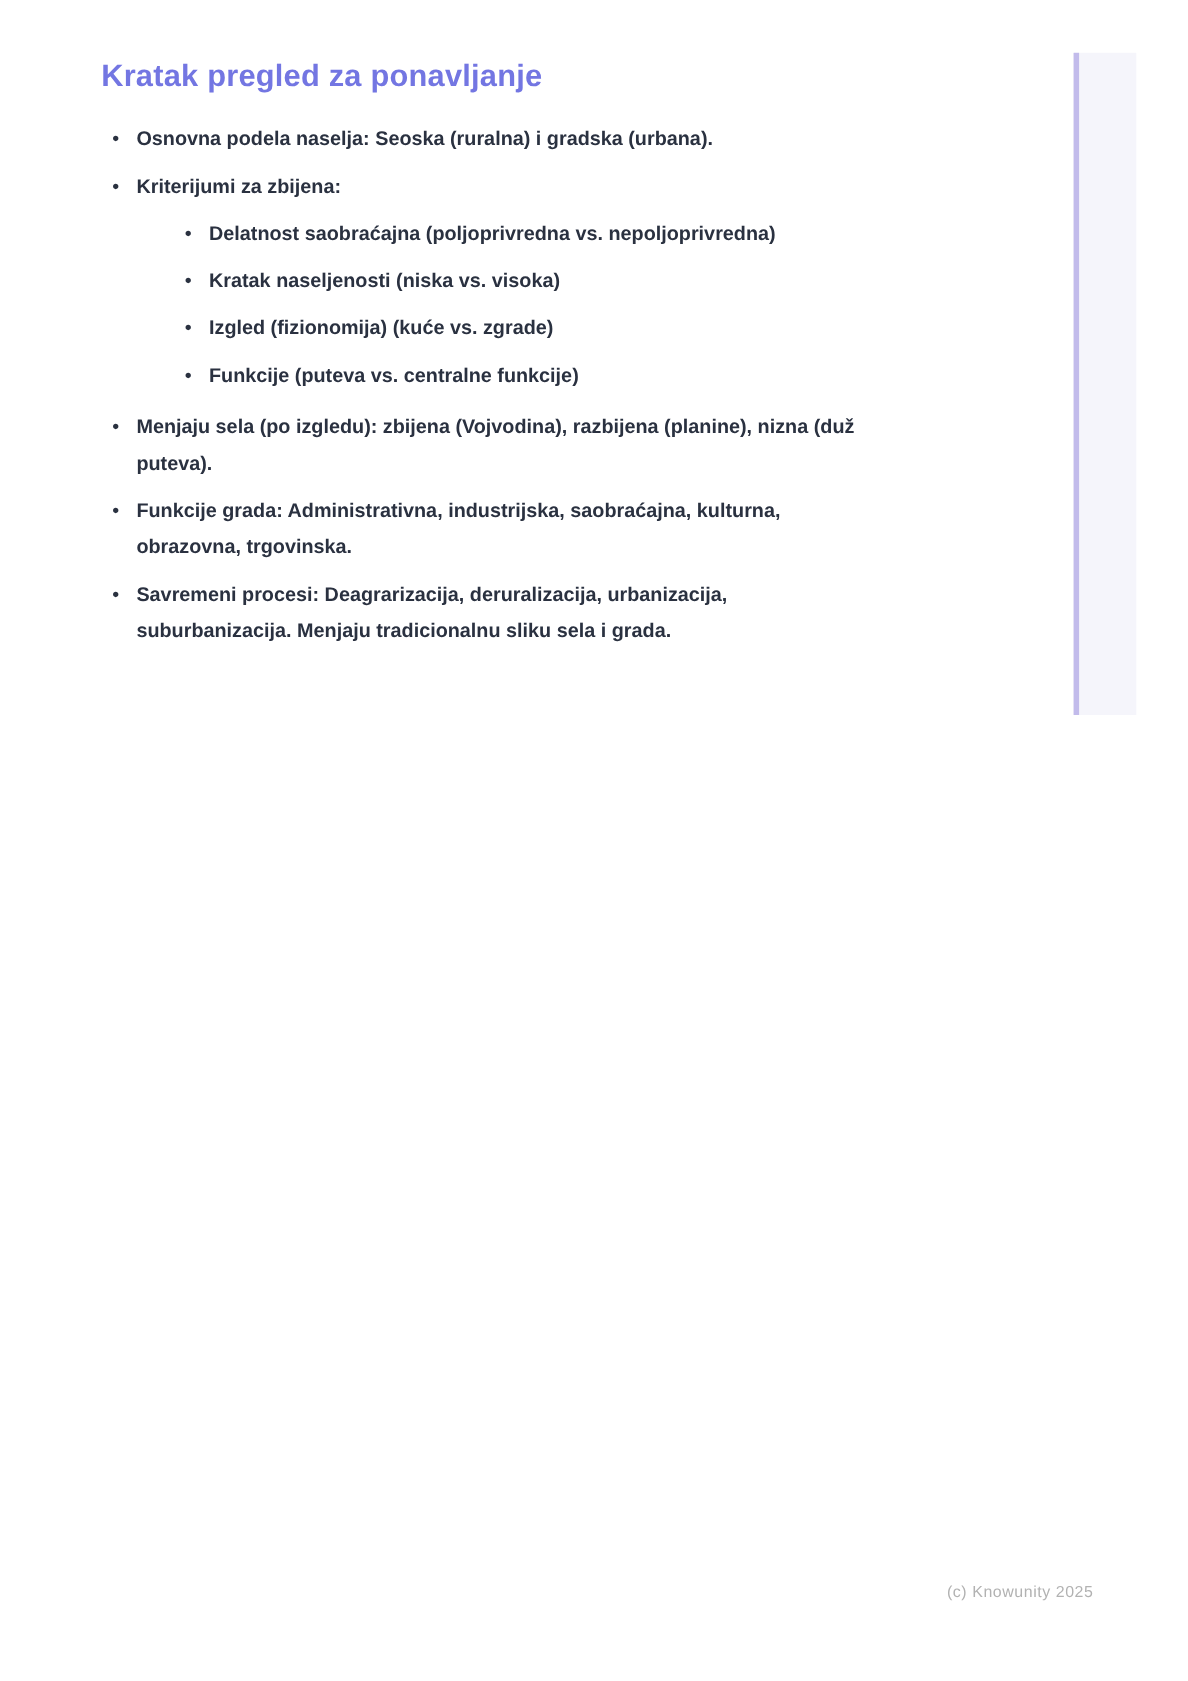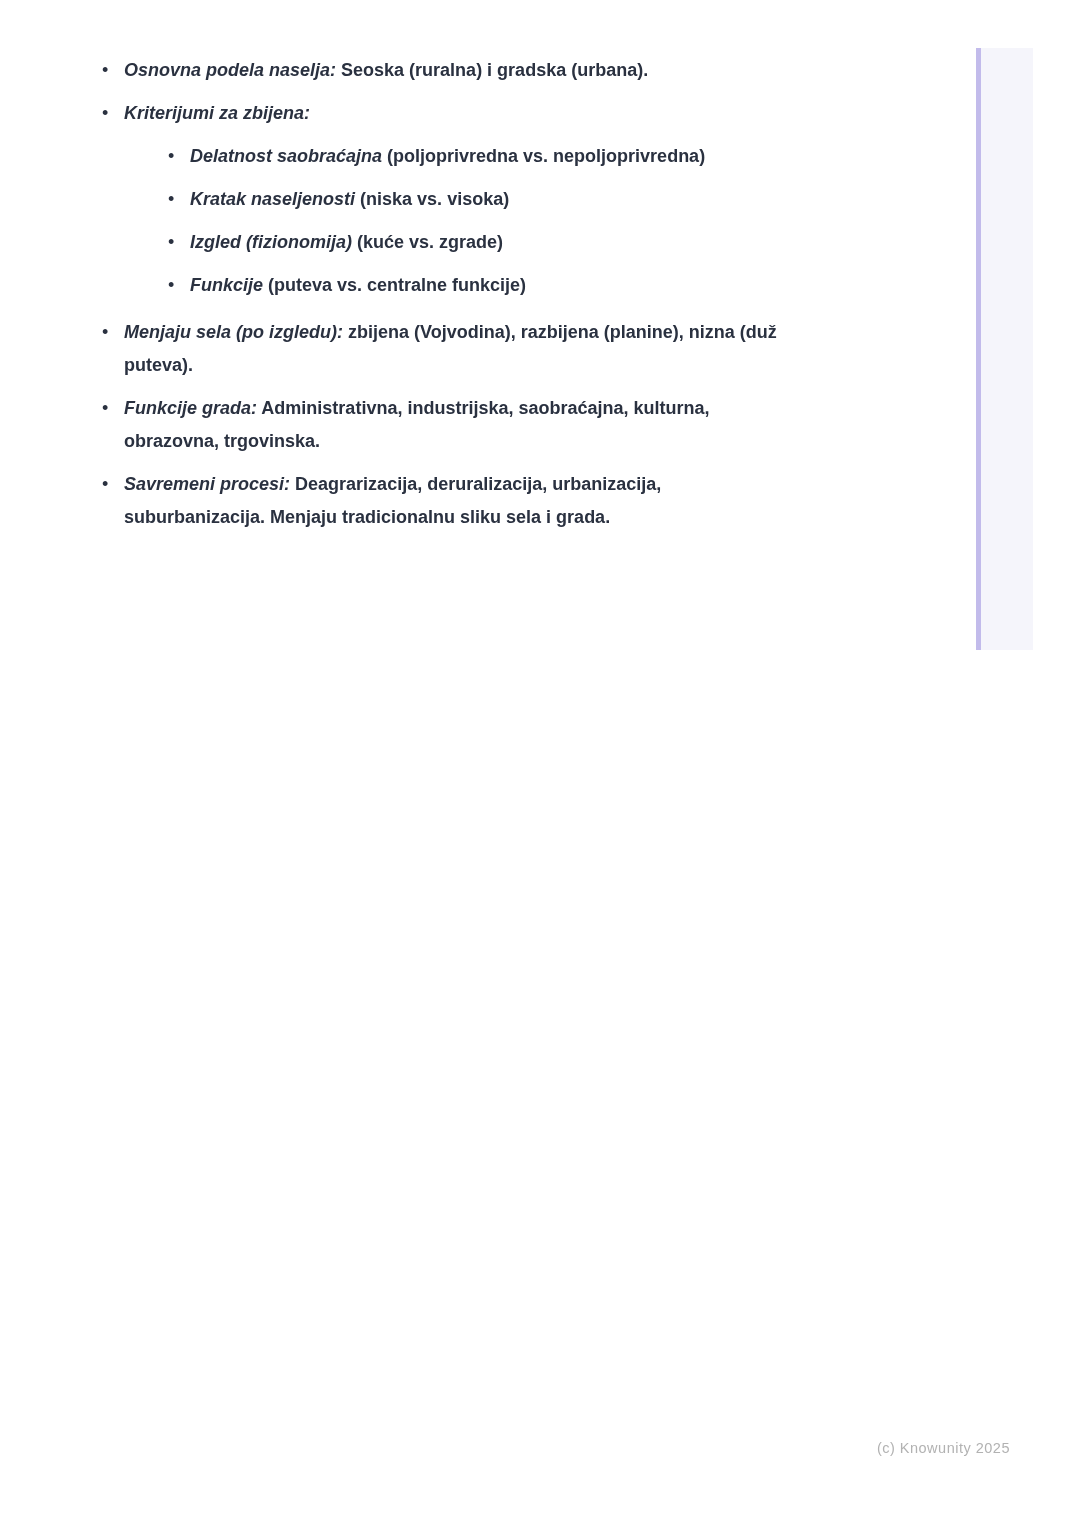--- a/index.html
+++ b/index.html
@@ -42,51 +42,52 @@
     margin-bottom: 10px;
   }
   .bullet {
     position: absolute;
     left: 10px;
     top: 0;
     font-size: 18px;
     line-height: 33px;
     color: #2a3140;
   }
-  .seg-bold { font-weight: bold; font-style: italic; }
+  .seg-bold { font-weight: bold; }
   .seg-reg  { font-weight: bold; }
   ul.sub-list {
     margin-top: 10px;
     margin-left: 34px;
     margin-bottom: 14px;
   }
   .accent-panel {
     position: absolute;
     left: 976px;
     top: 48px;
     width: 57px;
     height: 602px;
     background: #f5f5fb;
     border-left: 5px solid #c2bbeb;
     box-sizing: border-box;
   }
   .footer-credit {
     position: absolute;
-    right: 70px;
+    right: 86px;
     top: 1440px;
     font-size: 14.5px;
     letter-spacing: 0.5px;
     color: #b2b2b2;
   }
 </style>
 </head>
 <body>
 
 <div class="content">
 
+  <h1 class="page-title">Kratak pregled za ponavljanje</h1>
 
   <ul class="summary-list">
 
     <li>
       <span class="bullet">•</span>
       <span class="seg-bold">Osnovna podela naselja:</span><span class="seg-reg"> Seoska (ruralna) i gradska (urbana).</span>
     </li>
 
     <li>
       <span class="bullet">•</span>

